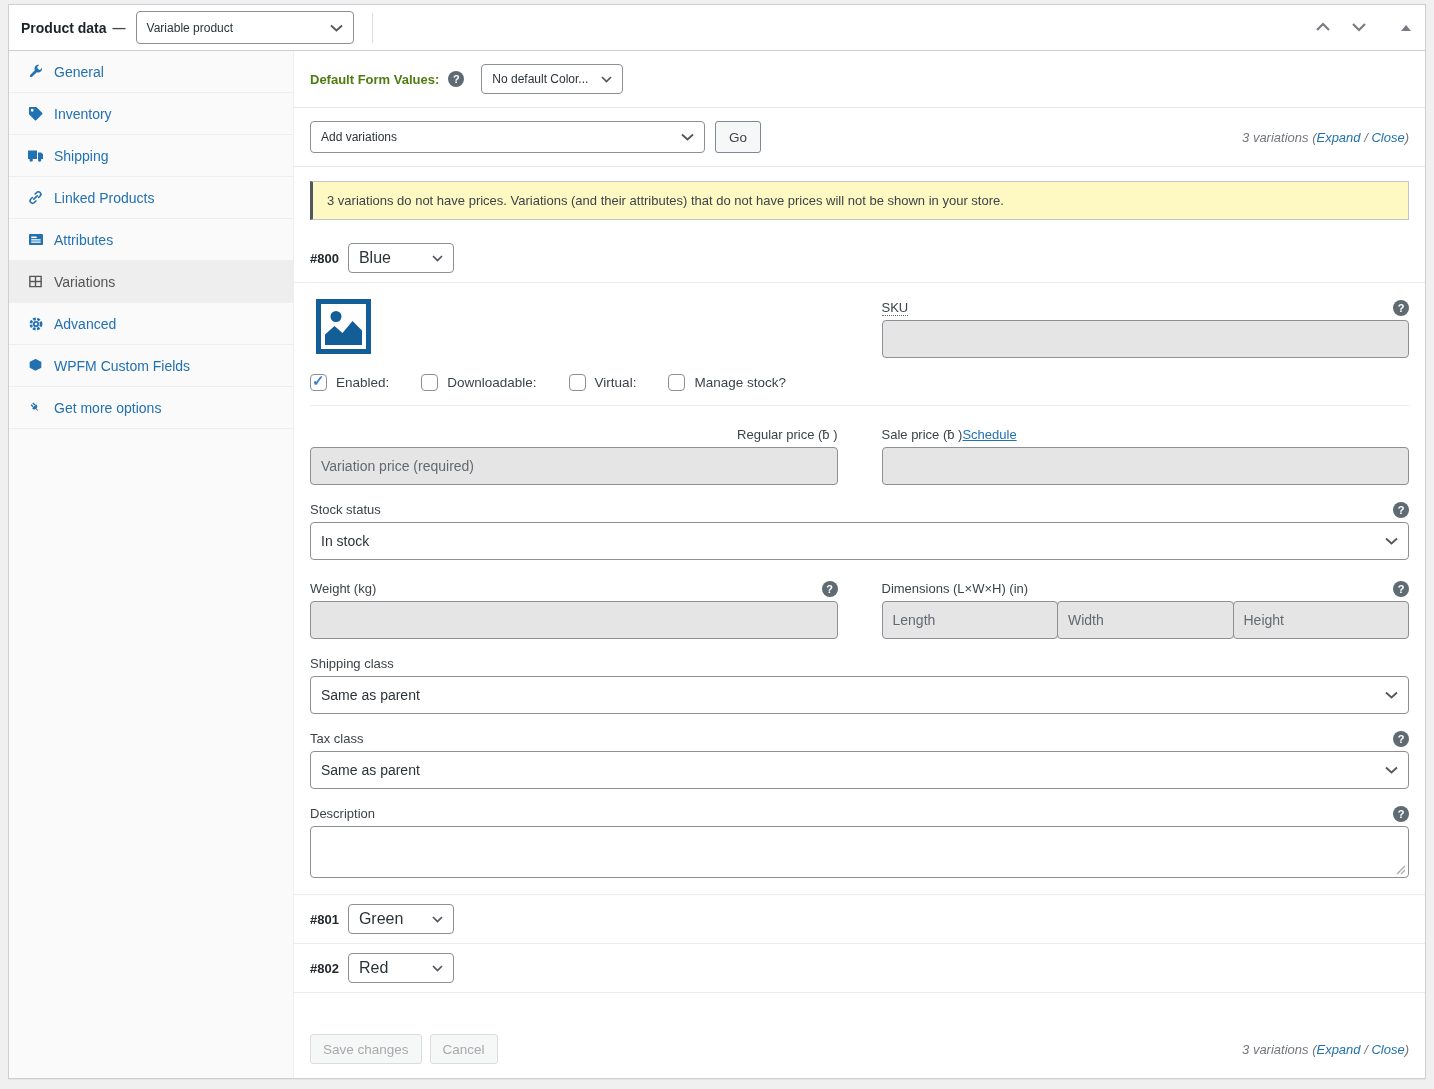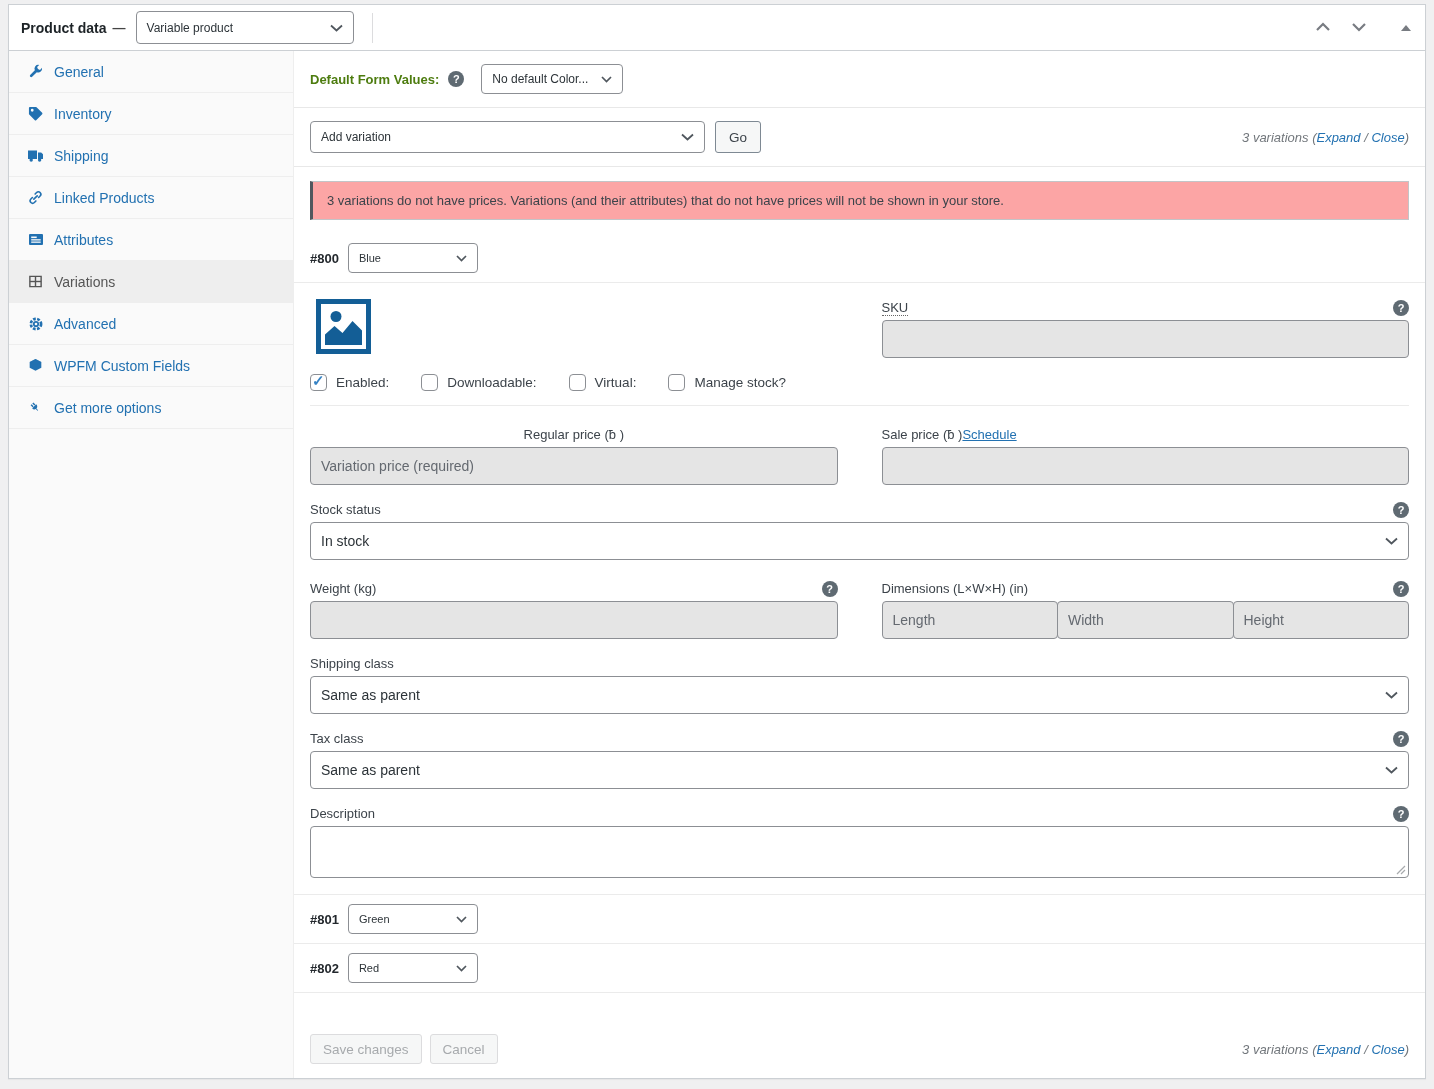--- a/index.html
+++ b/index.html
@@ -52,25 +52,25 @@
   .row-toolbar { display:flex; align-items:center; padding:13px 16px; border-bottom:1px solid #e8e8e8; }
   .btn-go {
     height:32px; padding:0 13px; margin-left:10px;
     border:1px solid #7e8993; border-radius:3px; background:#f6f7f7;
     color:#3c434a; font-size:13.5px; font-family:inherit; cursor:pointer;text-align:right;
   }
   .summary { margin-left:auto; font-style:italic; color:#72777c; font-size:13px; white-space:nowrap; }
   .summary a { color:#2271b1; text-decoration:none; cursor:pointer; }
   .notice {
     margin:14px 16px; border:1px solid #c3c4c7; border-left:3px solid #50575e;
-    padding:11px 14px; background:#fca5a5; color:#3c434a; font-size:13px;
+    padding:11px 14px; background:#fef9c3; color:#3c434a; font-size:13px;
   }
   .var-row { display:flex; align-items:center; gap:9px; padding:9px 16px; border-bottom:1px solid #ebebeb; }
   .var-id { font-weight:bold; color:#23282d; font-size:13px; }
-  .var-row .sel { width:130px; height:30px; font-size:11px; }
+  .var-row .sel { width:106px; height:30px; font-size:16px; }
   
   .var-form { padding:16px 16px; border-bottom:1px solid #ebebeb; }
   .grid2 { display:grid; grid-template-columns:1fr 1fr; column-gap:44px; }
   .flabel { display:flex; align-items:center; justify-content:space-between; margin-bottom:4px; color:#3c434a; min-height:17px; }
   .help-tip {
     width:16px; height:16px; border-radius:50%; background:#5f6a72; color:#fff;
     display:inline-flex; align-items:center; justify-content:center;
     font-size:11px; font-weight:bold; cursor:help; flex:0 0 16px;
   }
   .help-tip::after { content:"?"; }
@@ -247,21 +247,21 @@
           <span class="chev">
             <svg width="11" height="7" viewBox="0 0 11 7">
                 <path d="M1 1 5.5 5.5 10 1" fill="none" stroke="#50575e" stroke-width="1.7"></path>
               </svg>
           </span>
         </div>
       </div>
 
       <div class="row-toolbar">
         <div class="sel" style="width:395px">
-          <span>Add variation</span>
+          <span>Add variations</span>
           <span class="chev">
             <svg width="13" height="8" viewBox="0 0 13 8">
                 <path d="M1 1.5 6.5 6.5 12 1.5" fill="none" stroke="#50575e" stroke-width="1.8"></path>
               </svg>
           </span>
         </div>
         <button class="btn-go">Go</button>
         <span class="summary"><span>3 variations (</span><a>Expand</a><span> / </span><a>Close</a><span>)</span></span>
       </div>
 
@@ -316,21 +316,21 @@
             <span>Virtual:</span>
           </label>
           <label class="check">
             <span class="box"></span>
             <span>Manage stock?</span>
           </label>
         </div>
 
         <div class="grid2 sec-lg">
           <div>
-            <div class="flabel" style="justify-content:center">
+            <div class="flabel" style="justify-content:flex-end">
               <span>Regular price (ƀ )</span>
             </div>
             <input class="txt" placeholder="Variation price (required)" style="">
           </div>
           <div>
             <div class="flabel" style="justify-content:flex-start">
               <span>Sale price (ƀ ) </span>
               <a class="sched" style="">Schedule</a>
             </div>
             <input class="txt" style="">

